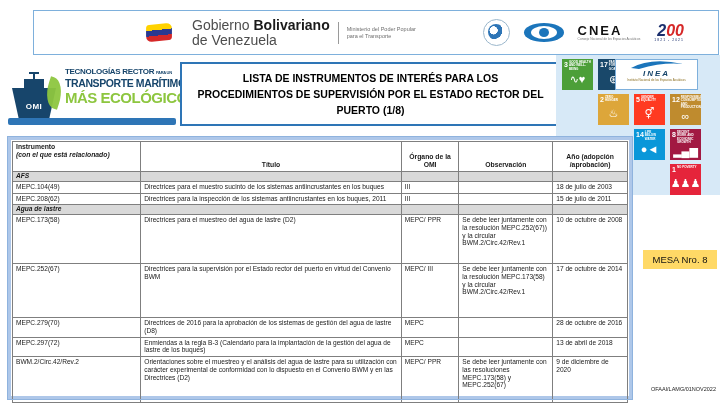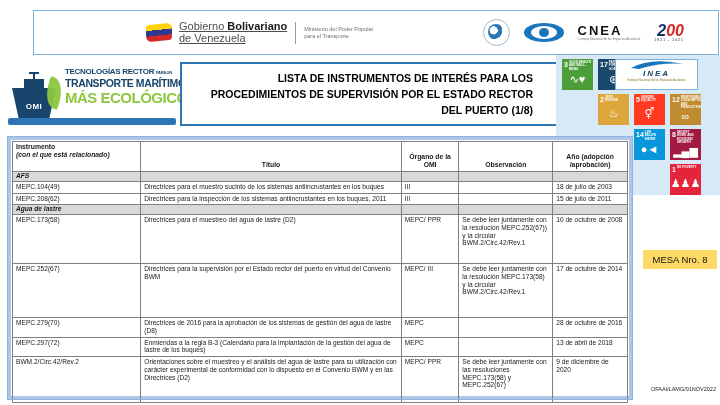--- a/index.html
+++ b/index.html
@@ -5,21 +5,21 @@
   html,body{margin:0;padding:0;background:#fff;}
   .slide{position:relative;width:720px;height:405px;background:#fff;overflow:hidden;
          font-family:"Liberation Sans",sans-serif;color:#1a1a1a;}
 
   
   .topbar{position:absolute;left:33px;top:10px;width:684px;height:43px;background:#fff;
           border:1px solid #7eb0dc;display:flex;align-items:center;}
   .gov{display:flex;align-items:center;margin-left:112px;}
   .flag{width:26px;height:17px;border-radius:3px 6px 3px 6px;transform:rotate(-6deg) skewX(-6deg);
         background:linear-gradient(180deg,#ffd200 0 34%,#2b3990 34% 67%,#d62828 67% 100%);}
-  .gov-text{margin-left:7px;line-height:1.05;font-size:11px;color:#4d4d4d;text-decoration:underline;}
+  .gov-text{margin-left:20px;line-height:1.05;font-size:14px;color:#4d4d4d;}
   .gov-text b{color:#1a1a1a;}
   .gov-div{width:1px;height:22px;background:#9a9a9a;margin:0 8px;}
   .ministry{font-size:5.5px;color:#6e6e6e;line-height:1.25;}
   .toplogos{margin-left:auto;display:flex;align-items:center;gap:14px;margin-right:34px;}
   .globe{width:25px;height:25px;border-radius:50%;border:1px solid #9bb7cc;position:relative;background:#fff;}
   .globe:before{content:"";position:absolute;left:4px;top:4px;width:16px;height:16px;border-radius:50%;
                 background:radial-gradient(circle at 35% 40%,#fff 0 28%,#2e75b6 30% 60%,#fff 62%);}
   .eye{width:40px;height:19px;border-radius:50%;background:#1b75bb;position:relative;}
   .eye:before{content:"";position:absolute;left:7px;top:3px;width:26px;height:13px;border-radius:50%;background:#fff;}
   .eye:after{content:"";position:absolute;left:15px;top:5px;width:10px;height:9px;border-radius:50%;background:#1b75bb;}
@@ -45,21 +45,21 @@
   .brand-text{position:absolute;left:57px;top:8px;width:112px;line-height:1;}
   .bt1{font-size:8px;font-weight:bold;color:#17456b;letter-spacing:-0.3px;white-space:nowrap;}
   .bt1 .tiny{font-size:4px;}
   .bt2{font-size:10.5px;font-weight:bold;color:#17456b;letter-spacing:-0.4px;margin-top:2px;white-space:nowrap;}
   .bt3{font-size:15px;font-weight:bold;color:#8dc63f;letter-spacing:-0.5px;margin-top:1px;white-space:nowrap;}
   .brand-bar{position:absolute;left:8px;top:118px;width:168px;height:7px;background:#2e75b6;border-radius:2px;}
 
   
   .titlebox{position:absolute;left:180px;top:62px;width:377px;height:60px;background:#fff;
             border:2px solid #2e75b6;display:flex;align-items:center;justify-content:center;}
-  .titlebox .t{font-size:10.5px;font-weight:bold;text-align:right;line-height:1.55;color:#000;padding:0 26px;}
+  .titlebox .t{font-size:10.5px;font-weight:bold;text-align:center;line-height:1.55;color:#000;padding:0 14px;}
 
   
   .sdg-wash{position:absolute;left:556px;top:55px;width:164px;height:140px;background:#d7e9f7;}
   .sdg{position:absolute;width:31px;height:31px;color:#fff;padding:2px 2px 1px;box-sizing:border-box;
        display:flex;flex-direction:column;overflow:hidden;}
   .sdg-top{display:flex;gap:1px;align-items:flex-start;line-height:1;}
   .sdg-num{font-size:7px;font-weight:bold;}
   .sdg-label{font-size:3px;font-weight:bold;line-height:1.1;text-transform:uppercase;}
   .sdg-glyph{flex:1;display:flex;align-items:center;justify-content:center;font-size:11px;line-height:1;}
   .p-t3{left:562px;top:59px;} .p-t17{left:598px;top:59px;}

